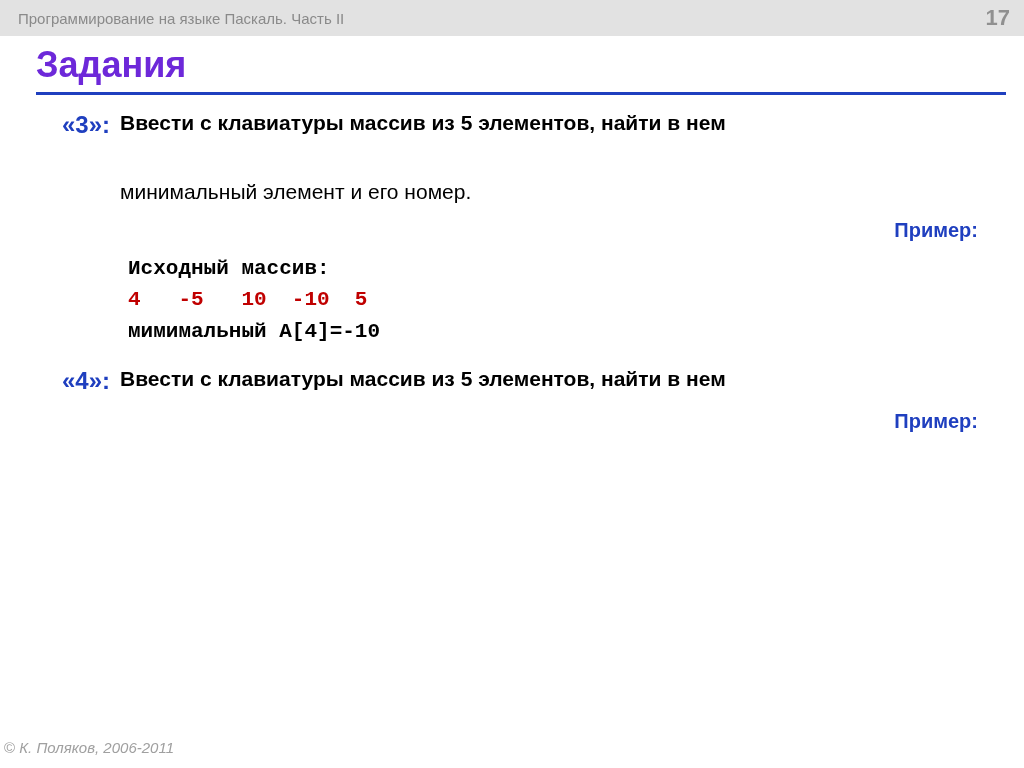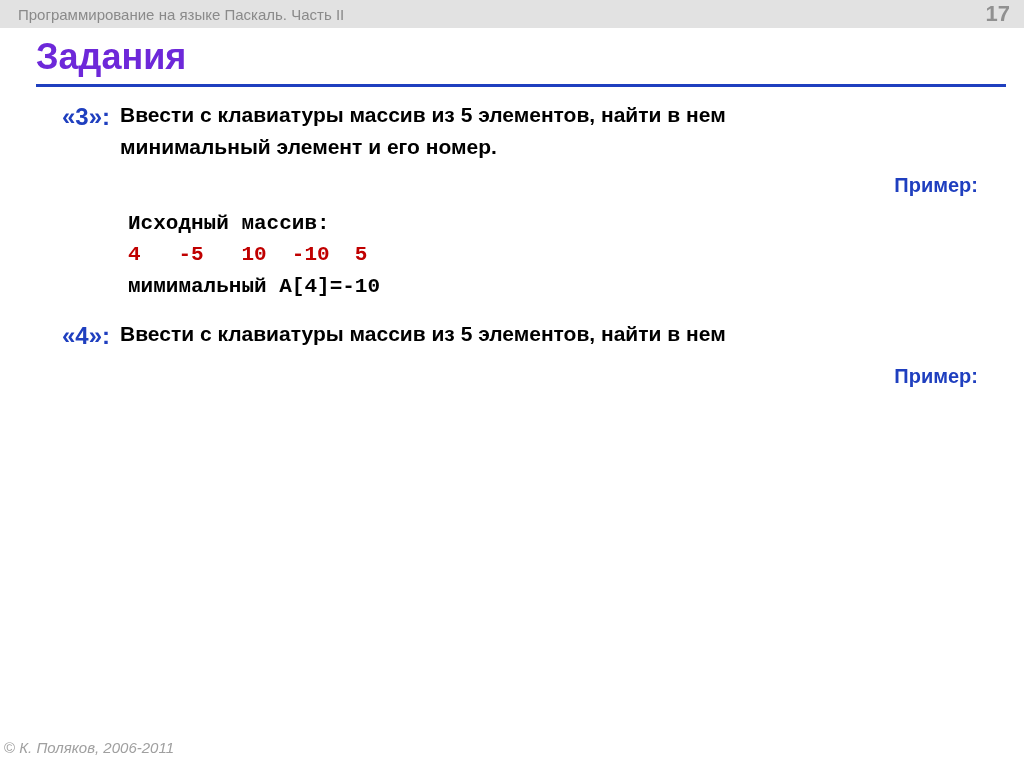--- a/index.html
+++ b/index.html
@@ -4,21 +4,21 @@
 <style>
   * { margin: 0; padding: 0; box-sizing: border-box; }
   html, body { width: 1024px; height: 768px; }
   body {
     font-family: Arial, Helvetica, sans-serif;
     background: #ffffff;
     position: relative;
   }
   .topbar {
     background: #e2e2e2;
-    height: 28px;
+    height: 36px;
     display: flex;
     align-items: center;
     justify-content: space-between;
     padding: 0 14px 0 18px;
     color: #8a8a8a;
     font-size: 15px;
   }
   .topbar .pagenum {
     font-size: 22px;
     font-weight: bold;
@@ -56,21 +56,22 @@
     font-size: 24px;
     width: 58px;
     flex: none;
   }
   .task-body {
     flex: 1;
     font-weight: bold;
   }
   .task-body-second {
     margin-left: 58px;
-    font-weight: bold;
+    font-weight: normal;
+    margin-top: 37px;
   }
   .example-label {
     margin-left: 58px;
     margin-top: 10px;
     color: #1f3fbf;
     font-weight: bold;
     font-size: 20px;
     text-align: right;
   }
   .code {

